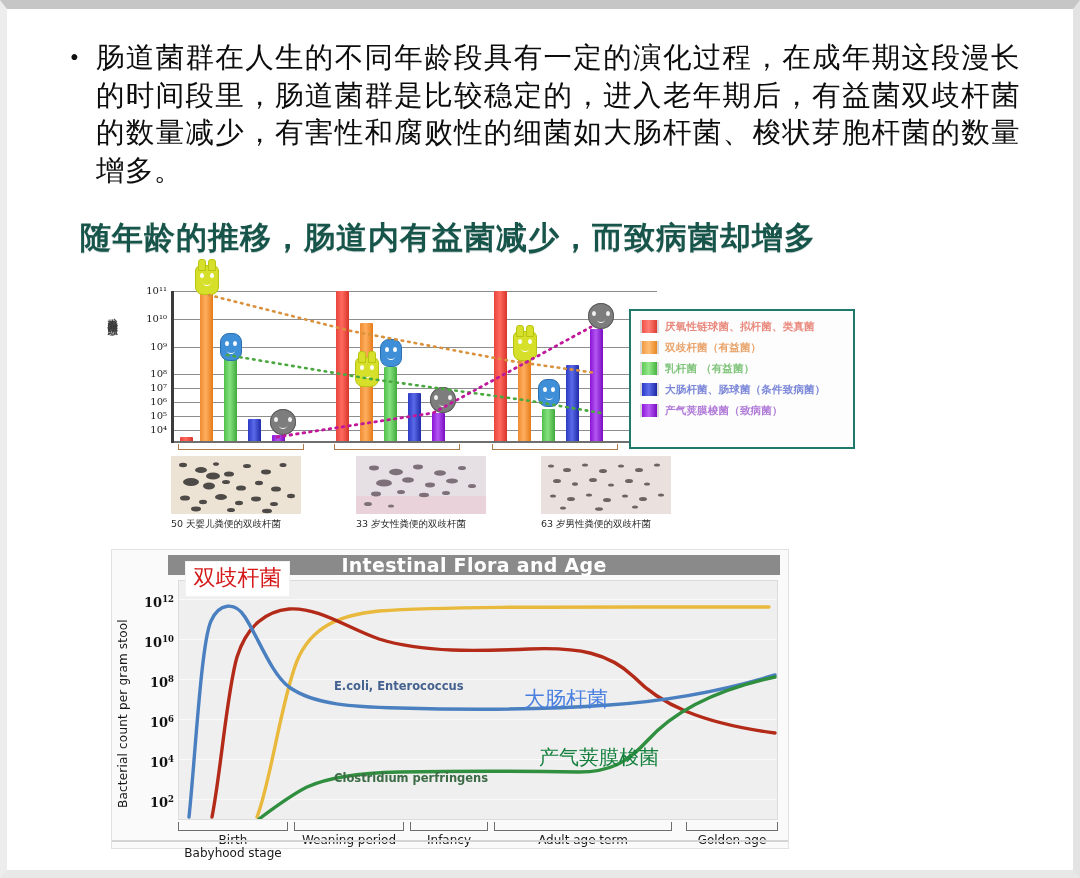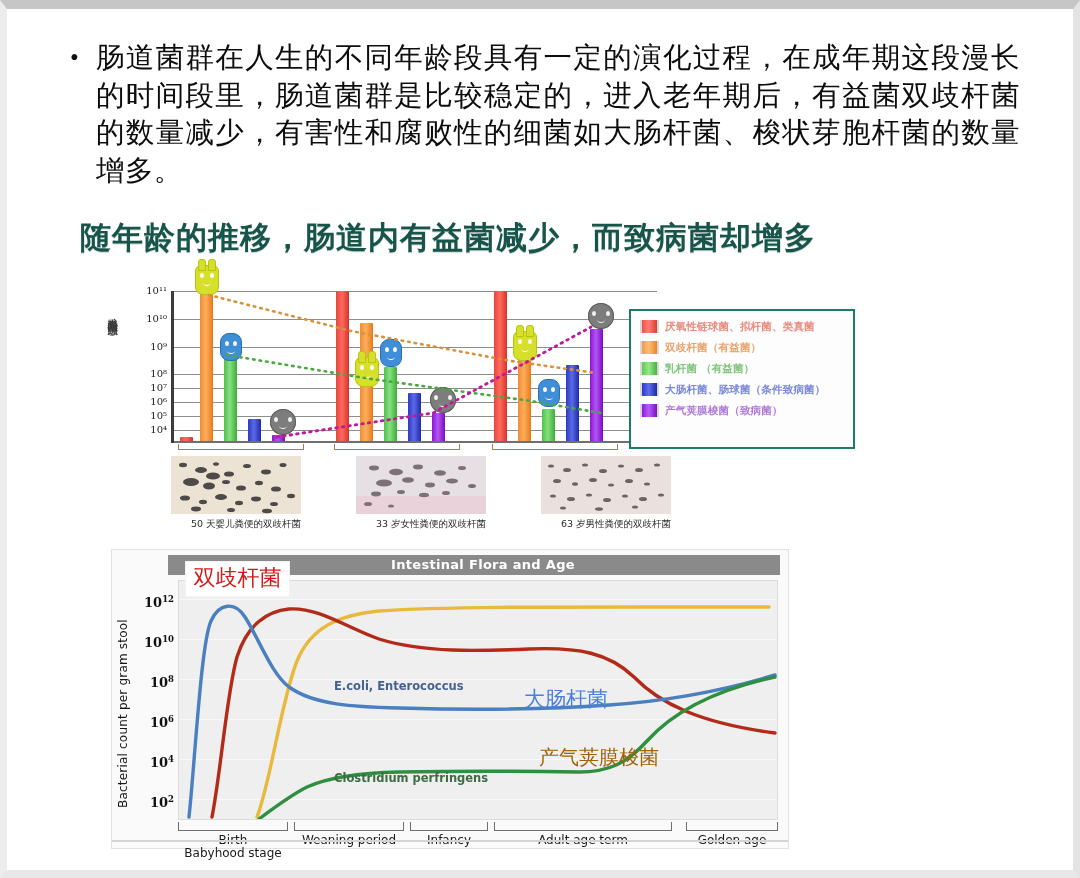--- a/index.html
+++ b/index.html
@@ -147,37 +147,36 @@
   .leg-tx.t3{color:#7fc47a;}
   .leg-tx.t4{color:#7a86d8;}
   .leg-tx.t5{color:#b07ad8;}
   
   #micros{position:absolute;left:98px;top:247px;width:500px;height:80px;}
   .micro-cell{position:absolute;top:0;width:130px;}
   .micro-img{
     width:130px;height:58px;position:relative;overflow:hidden;
   }
   .micro-cap{
-    margin-top:4px;text-align:right;font-size:9.5px;color:#2b2b2b;
+    margin-top:4px;text-align:left;font-size:9.5px;color:#2b2b2b;
     white-space:nowrap;font-family:"DejaVu Sans",sans-serif;
   }
   
   #fig2{
     position:absolute;left:104px;top:540px;width:678px;height:300px;
     background:#fafafa;border:1px solid #e2e2e2;box-sizing:border-box;
   }
   #fig2-header{
     position:absolute;left:56px;top:5px;width:612px;height:20px;
     background:#8a8a8a;
   }
   #fig2-header-text{
     position:absolute;left:0;top:0;width:100%;line-height:20px;text-align:center;
-    color:#ffffff;font-size:13px;font-weight:bold;letter-spacing:.3px;
+    color:#ffffff;font-size:19px;font-weight:bold;letter-spacing:.3px;
     font-family:"DejaVu Sans",sans-serif;
-    padding-left:9px;
   }
   #ylabel2{
     position:absolute;left:4px;top:48px;height:210px;
     writing-mode:vertical-rl;transform:rotate(180deg);
     font-size:12px;color:#161616;letter-spacing:.2px;
     font-family:"DejaVu Sans",sans-serif;
   }
   #ytick2-col{position:absolute;left:22px;top:32px;width:40px;height:238px;}
   .ytick2{
     position:absolute;right:0;font-size:13px;font-weight:bold;color:#111;
@@ -201,21 +200,21 @@
     position:absolute;left:6px;top:-20px;width:103px;height:34px;
     background:#ffffff;border:1px solid #f2f2f2;
     color:#d41a1a;font-size:22px;line-height:32px;text-align:center;
     font-family:"DejaVu Serif",serif;z-index:6;
   }
   #lab-dcgj{
     position:absolute;left:345px;top:104px;font-size:21px;color:#4a7fe0;
     font-family:"DejaVu Serif",serif;z-index:5;
   }
   #lab-cqjm{
-    position:absolute;left:360px;top:163px;font-size:20px;color:#a16207;
+    position:absolute;left:360px;top:163px;font-size:20px;color:#15803d;
     font-family:"DejaVu Serif",serif;z-index:5;
   }
   
   #stages{position:absolute;left:66px;top:272px;width:600px;height:46px;}
   .stage{position:absolute;top:0;}
   .stage-bracket{
     height:9px;border:1px solid #6e6e6e;border-top:none;box-sizing:border-box;
   }
   .stage-lab{
     margin-top:3px;text-align:center;font-size:12px;color:#1a1a1a;

